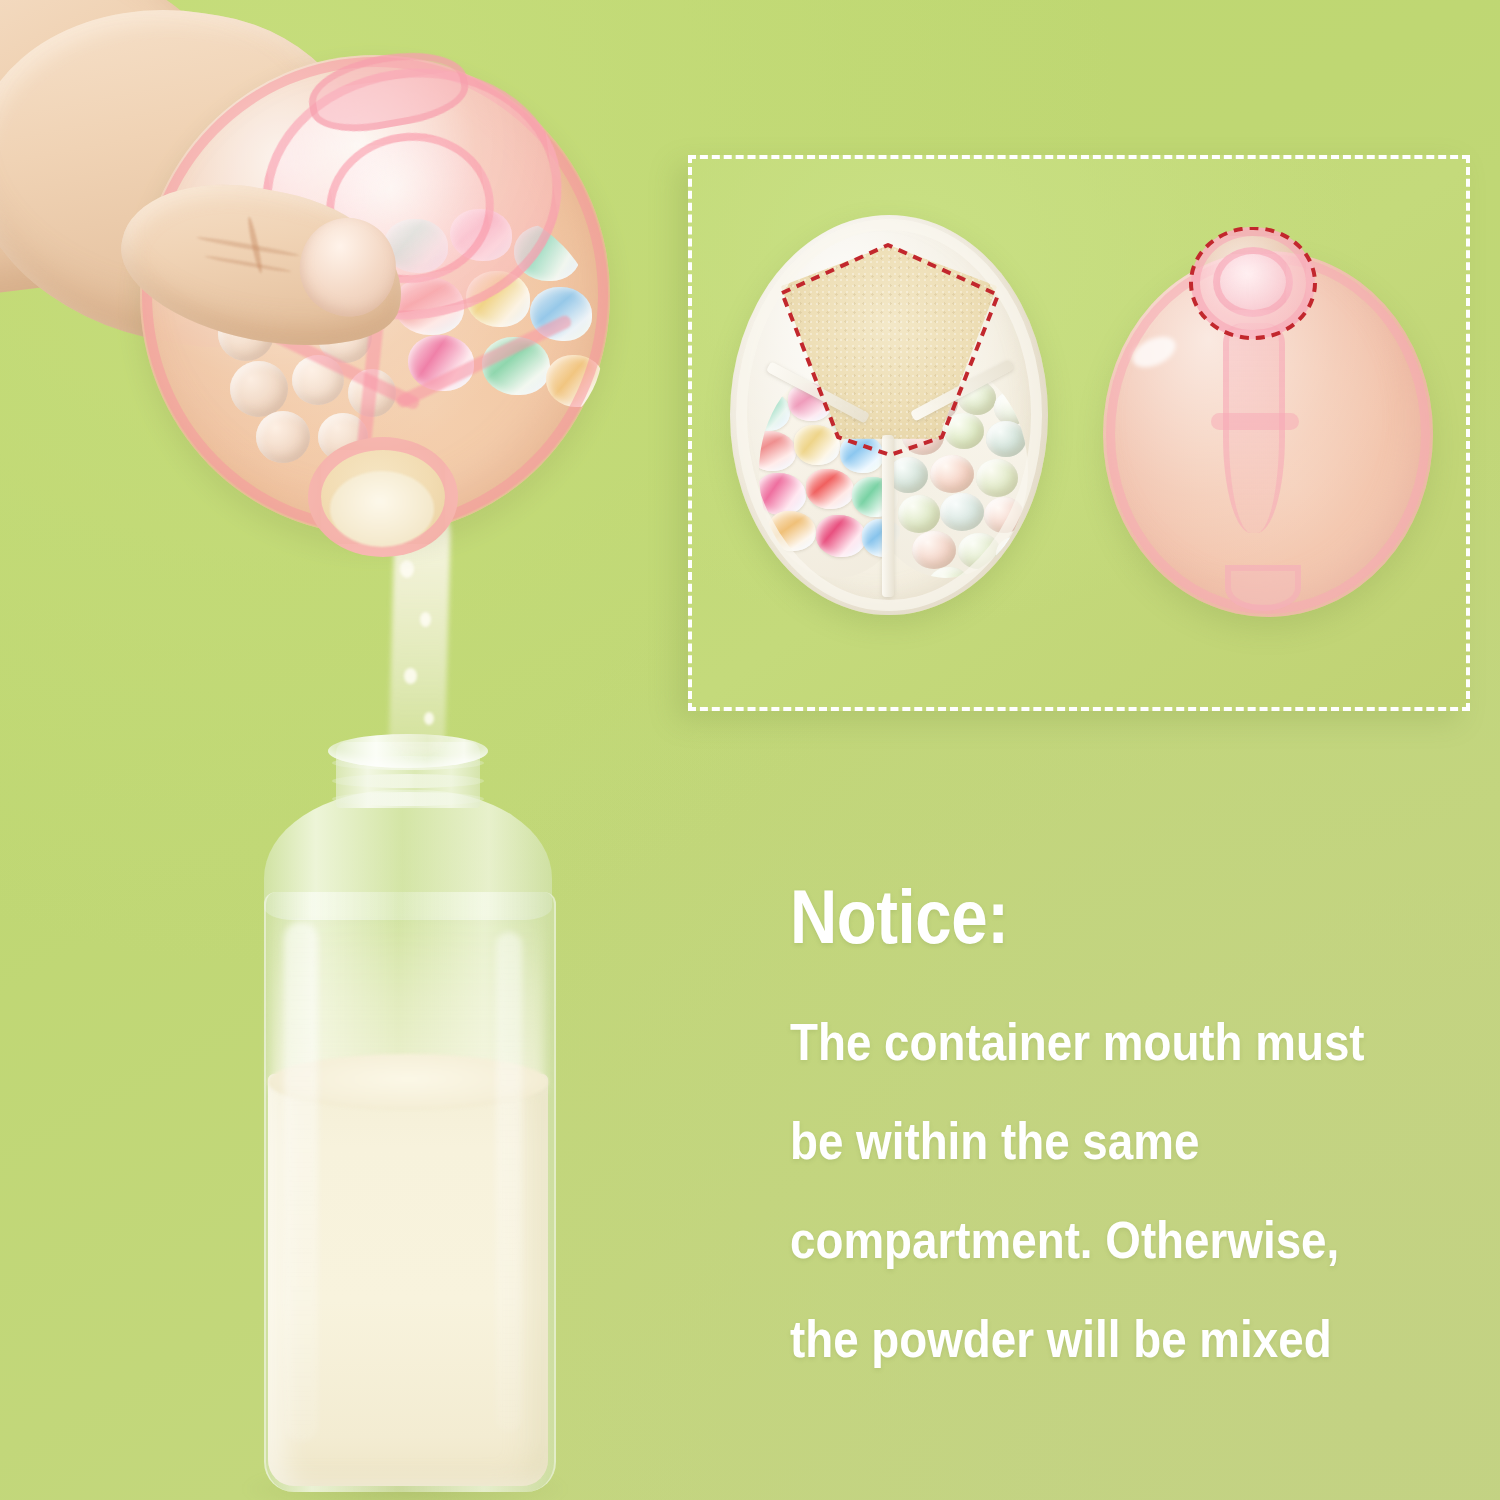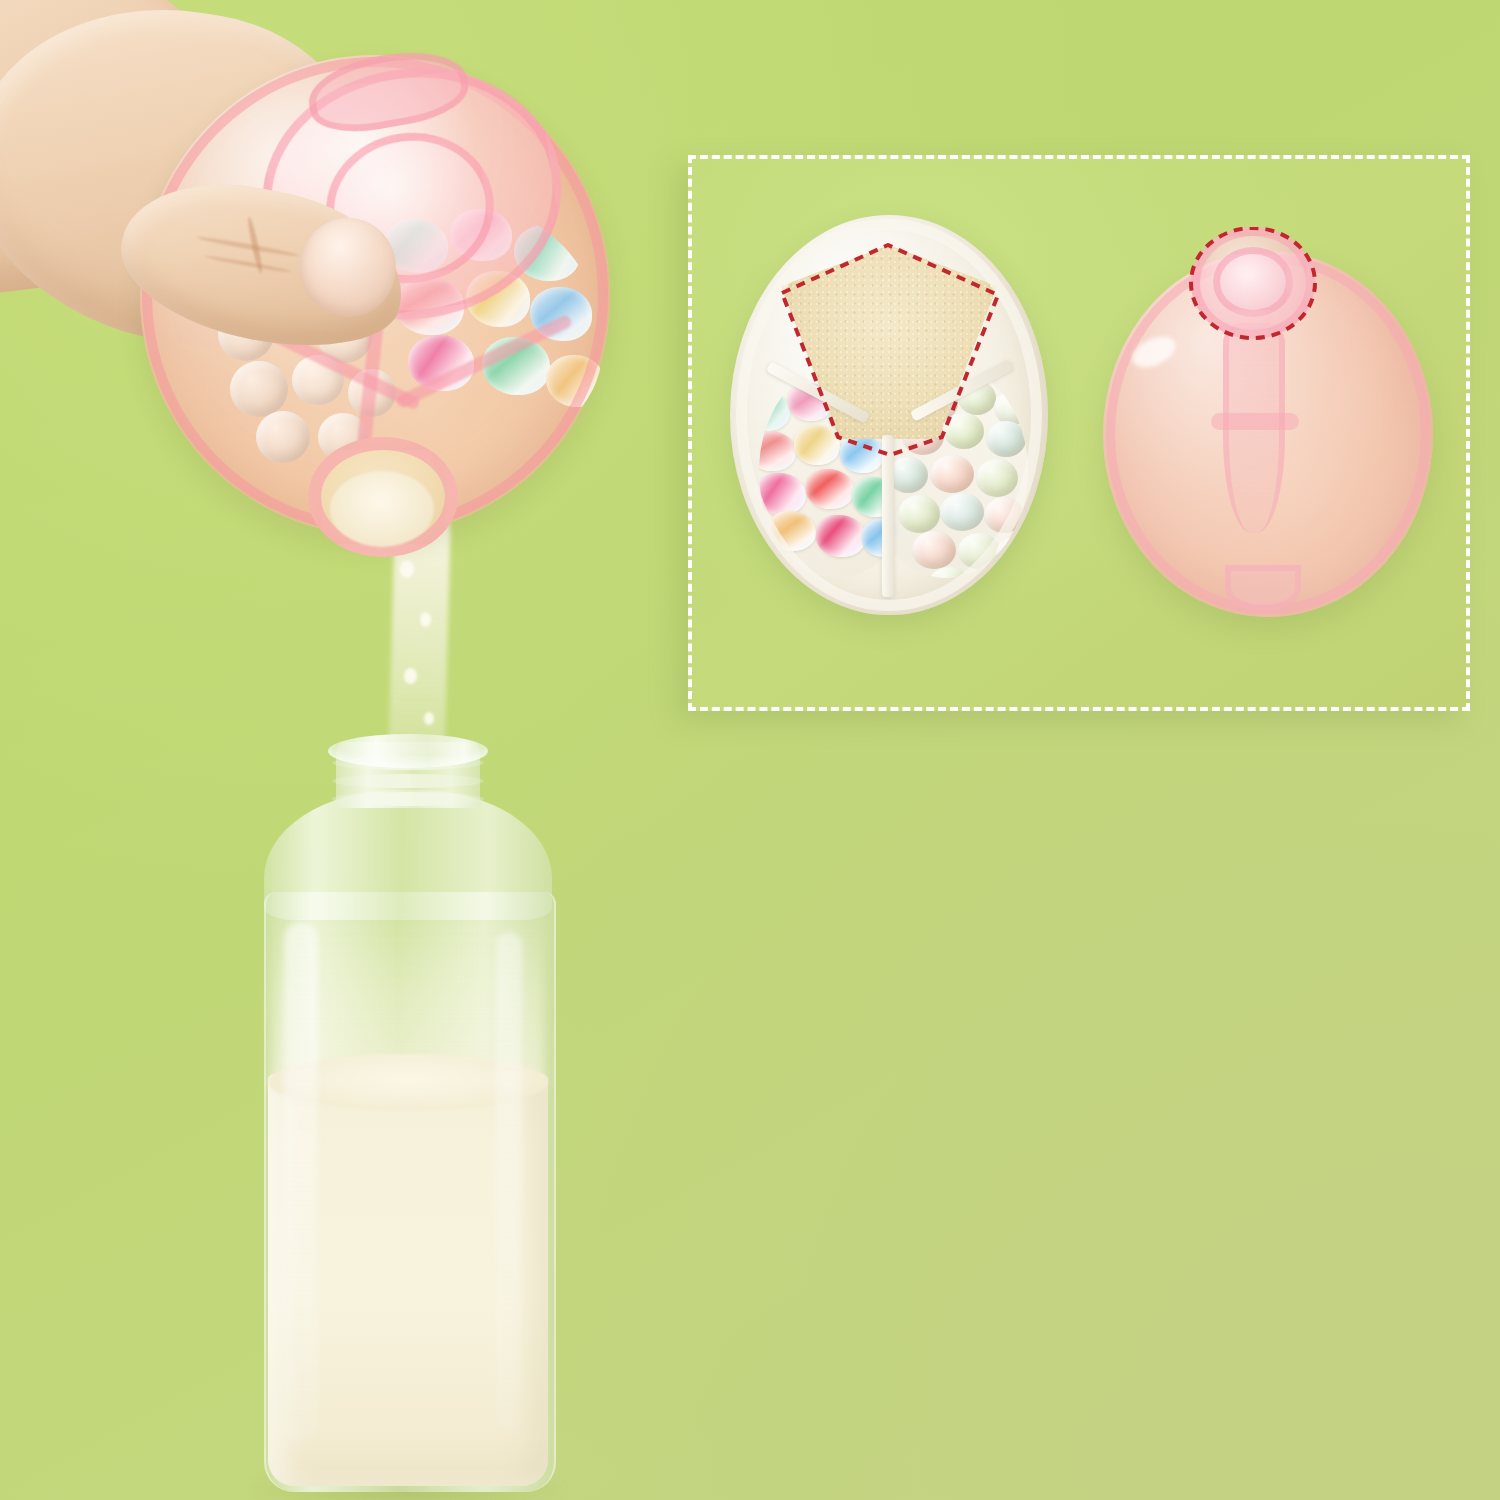--- a/index.html
+++ b/index.html
@@ -486,14 +486,23 @@
       <div class="abs" id="lid-spec"></div>
 
       <svg class="abs" style="left:0;top:0;width:330px;height:400px;pointer-events:none;" viewBox="0 0 330 400">
         <ellipse cx="150" cy="56" rx="62" ry="55" fill="none" stroke="#c2272d" stroke-width="4" stroke-dasharray="9 7"></ellipse>
       </svg>
     </div>
 
     <div class="abs" id="inset-dash"></div>
   </div>
 
+  <div class="abs" id="notice-block">
+    <div id="notice-title">Notice:</div>
+    <div id="notice-body">
+      <div class="notice-line">The container mouth must</div>
+      <div class="notice-line">be within the same</div>
+      <div class="notice-line">compartment. Otherwise,</div>
+      <div class="notice-line">the powder will be mixed</div>
+    </div>
+  </div>
 
 </div>
 
 </body></html>

